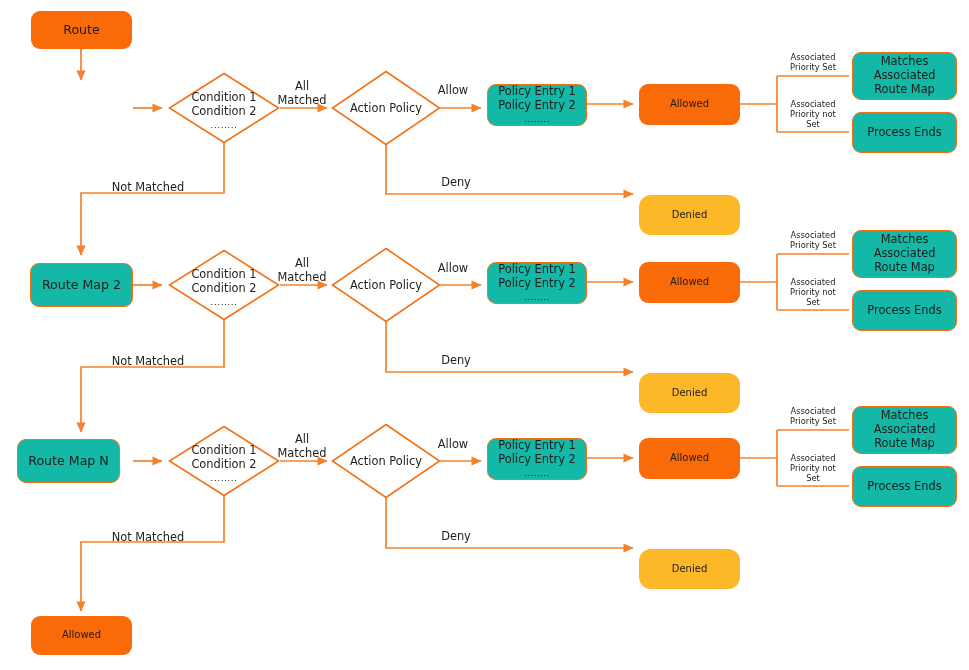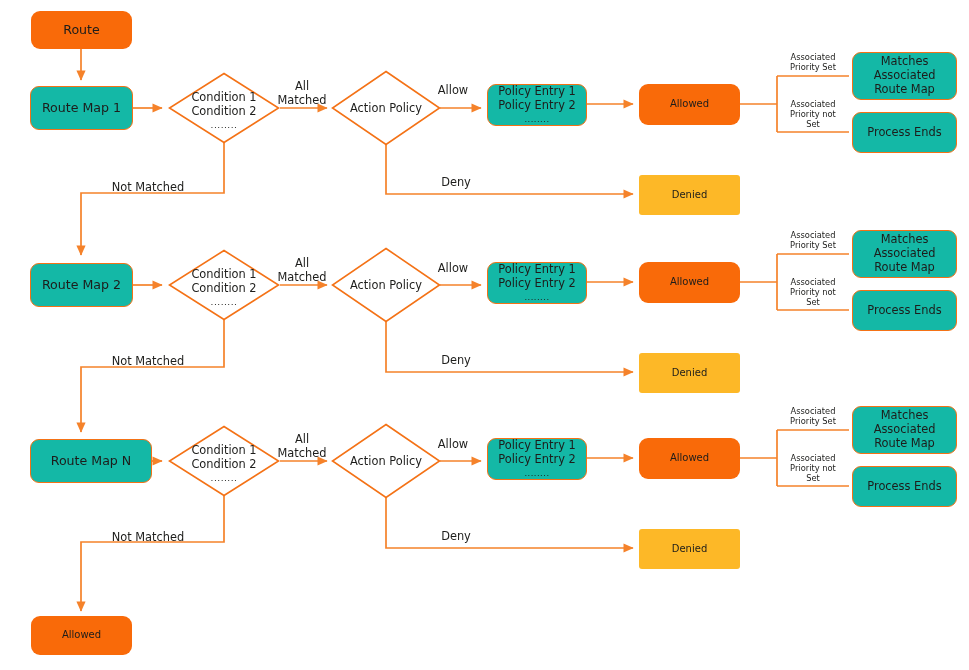--- a/index.html
+++ b/index.html
@@ -6,21 +6,21 @@
   body{width:969px;height:670px;position:relative;overflow:hidden;
        font-family:"DejaVu Sans",sans-serif;}
   #canvas{position:absolute;left:0;top:0;width:969px;height:670px;}
   svg#wires{position:absolute;left:0;top:0;width:969px;height:670px;pointer-events:none;}
 
   .node{position:absolute;box-sizing:border-box;display:flex;
         align-items:center;justify-content:center;text-align:center;
         color:#1d1d1b;z-index:3;}
   .rr{border:1.6px solid #F47216;border-radius:9px;background:#14b8a6;}
   .fill-orange{background:#F96A09;border:none;border-radius:9px;}
-  .fill-amber{background:#FDB827;border:none;border-radius:3px;}
+  .fill-amber{background:#FDB827;border:none;border-radius:12px;margin-top:20px;}
   .node .txt{line-height:1.22;white-space:pre-line;}
 
   .sz13{font-size:12.6px;}
   .sz12{font-size:10px;}
   .sz11{font-size:11.4px;}
   .sz8{font-size:8.3px;line-height:1.3;}
 
   .diamond{position:absolute;z-index:2;}
   .diamond .dlabel{position:absolute;left:0;top:0;width:100%;height:100%;
         display:flex;align-items:center;justify-content:center;
@@ -81,23 +81,20 @@
       <path d="M777,430 L777,486"></path>
       <path d="M777,430 L849,430"></path>
       <path d="M777,486 L849,486"></path>
     </g>
   </svg>
 
   <div class="node fill-orange" style="left:31px;top:11px;width:101px;height:38px;">
     <span class="txt sz13">Route</span>
   </div>
 
-  <div class="node rr" style="left:30px;top:86px;width:103px;height:44px;">
-    <span class="txt sz13">Route Map 1</span>
-  </div>
 
   <div class="diamond" style="left:168px;top:72px;width:112px;height:72px;">
     <svg width="112" height="72" viewBox="0 0 112 72">
       <polygon points="56,1.5 110.5,36 56,70.5 1.5,36" fill="#ffffff" stroke="#F47216" stroke-width="1.6"></polygon>
     </svg>
     <div class="dlabel sz11" style="transform:translateY(-4px);">Condition 1
 Condition 2</div>
     <div class="dots" style="top:48px;">........</div>
   </div>
 
@@ -191,21 +188,21 @@
 Matched</div>
   <div class="elabel sz11" style="left:103px;top:355px;width:90px;">Not Matched</div>
   <div class="elabel sz11" style="left:425px;top:262px;width:56px;">Allow</div>
   <div class="elabel sz11" style="left:428px;top:354px;width:56px;">Deny</div>
   <div class="elabel sz8" style="left:781px;top:230px;width:64px;">Associated
 Priority Set</div>
   <div class="elabel sz8" style="left:781px;top:277px;width:64px;">Associated
 Priority  not
 Set</div>
 
-  <div class="node rr" style="left:30px;top:439px;width:122px;height:44px;">
+  <div class="node rr" style="left:17px;top:439px;width:103px;height:44px;">
     <span class="txt sz13">Route Map N</span>
   </div>
 
   <div class="diamond" style="left:168px;top:425px;width:112px;height:72px;">
     <svg width="112" height="72" viewBox="0 0 112 72">
       <polygon points="56,1.5 110.5,36 56,70.5 1.5,36" fill="#ffffff" stroke="#F47216" stroke-width="1.6"></polygon>
     </svg>
     <div class="dlabel sz11" style="transform:translateY(-4px);">Condition 1
 Condition 2</div>
     <div class="dots" style="top:48px;">........</div>

